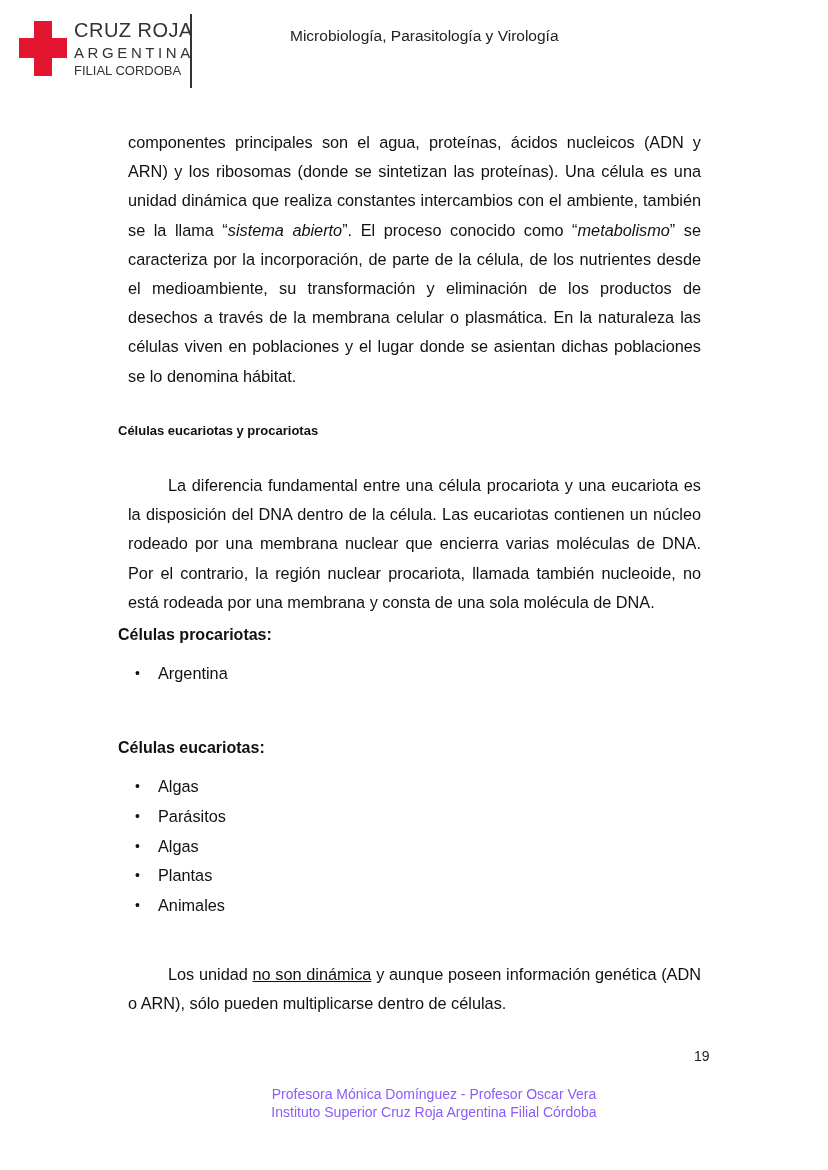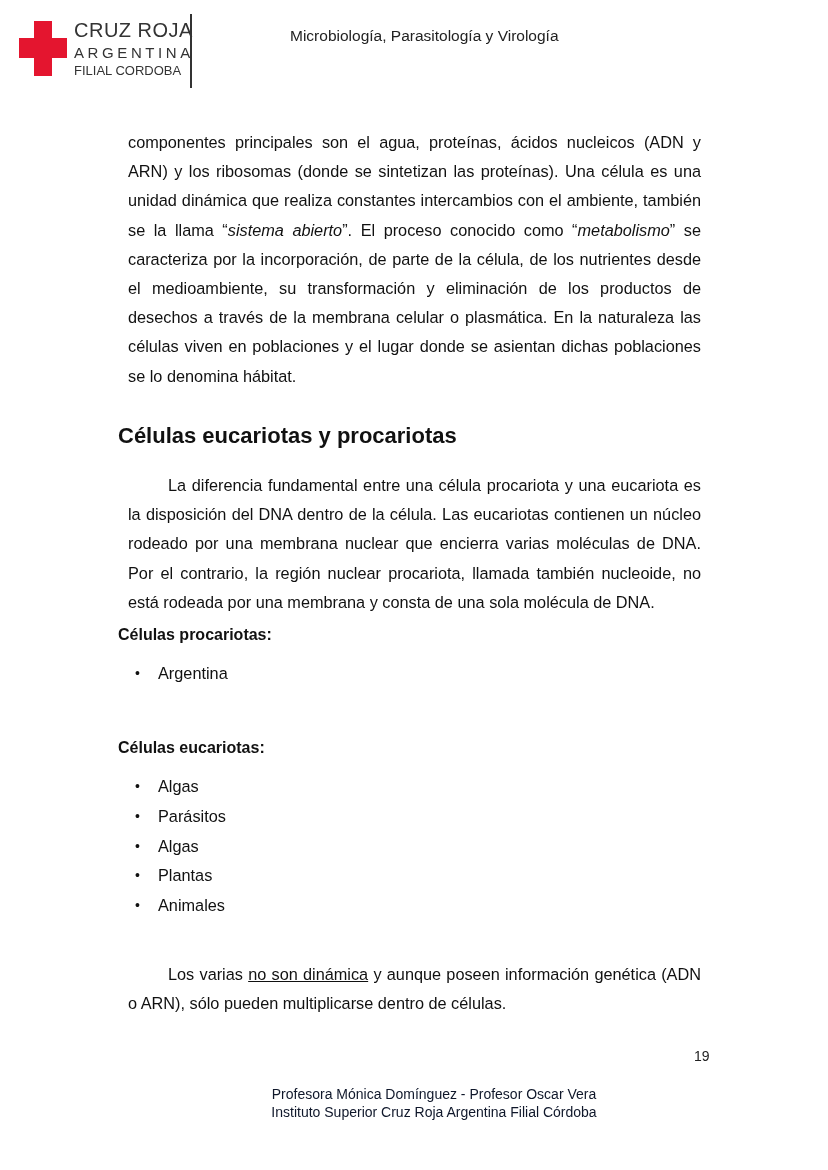--- a/index.html
+++ b/index.html
@@ -13,31 +13,31 @@
   .logo-text { position: absolute; left: 74px; top: 20px; color: #333; line-height: 1; }
   .logo-l1 { font-size: 20px; letter-spacing: 0.5px; display: block; }
   .logo-l2 { font-size: 15px; letter-spacing: 3.6px; display: block; margin-top: 5px; }
   .logo-l3 { font-size: 13px; display: block; margin-top: 4px; }
   .logo-divider { position: absolute; left: 190px; top: 14px; width: 1.5px; height: 74px; background: #333; }
   .doc-title { position: absolute; left: 290px; top: 27px; font-size: 15.5px; color: #222; }
 
   .content { position: absolute; left: 118px; top: 118px; width: 593px; }
   .para { font-size: 16.3px; line-height: 29.2px; text-align: justify; margin: 10px; }
   .indent { text-indent: 40px; }
-  .h2 { position: absolute; left: 118px; top: 423px; font-size: 22px; font-weight: bold; margin: 0; }
+  .h2 { position: absolute; left: 118px; top: 423px; font-size: 13px; font-weight: bold; margin: 0; }
   .para2 { position: absolute; left: 118px; top: 461px; width: 593px; }
   .sub { position: absolute; left: 118px; font-size: 16px; font-weight: bold; margin: 0; }
   .list { position: absolute; left: 118px; margin: 0; padding: 0; list-style: none; }
   .list li { font-size: 16.3px; height: 29.8px; line-height: 29.8px; position: relative; padding-left: 40px; }
   .list li .bullet { position: absolute; left: 17px; top: 0; font-size: 14px; }
   .para3 { position: absolute; left: 118px; top: 950px; width: 593px; }
   .u { text-decoration: underline; }
 
   .page-num { position: absolute; left: 694px; top: 1048px; font-size: 14px; color: #222; }
-  .footer { position: absolute; left: 0; width: 828px; top: 1085px; text-align: center; font-size: 14px; line-height: 18px; color: #0f172a; }
+  .footer { position: absolute; left: 0; width: 828px; top: 1085px; text-align: center; font-size: 14px; line-height: 18px; color: #8b5cf6; }
   .footer span { display: block; margin-left: 40px; }
 </style>
 </head>
 <body style="--brand:#e4152f;">
 
 <div class="header">
   <div class="logo"></div>
   <div class="cross">
     <div class="v"></div>
       <div class="h"></div>
@@ -72,21 +72,21 @@
 <ul class="list" style="top:772px;">
   <li><span class="bullet">•</span><span>Algas</span></li>
   <li><span class="bullet">•</span><span>Parásitos</span></li>
   <li><span class="bullet">•</span><span>Algas</span></li>
   <li><span class="bullet">•</span><span>Plantas</span></li>
   <li><span class="bullet">•</span><span>Animales</span></li>
 </ul>
 
 <div class="para3">
   <p class="para indent">
-    <span>Los varias </span><span class="u">no son dinámica</span><span> y aunque poseen información genética (ADN o ARN), sólo pueden multiplicarse dentro de células.</span>
+    <span>Los unidad </span><span class="u">no son dinámica</span><span> y aunque poseen información genética (ADN o ARN), sólo pueden multiplicarse dentro de células.</span>
   </p>
 </div>
 
 <div class="page-num">19</div>
 
 <div class="footer">
   <span>Profesora Mónica Domínguez - Profesor Oscar Vera</span>
   <span>Instituto Superior Cruz Roja Argentina Filial Córdoba</span>
 </div>
 

